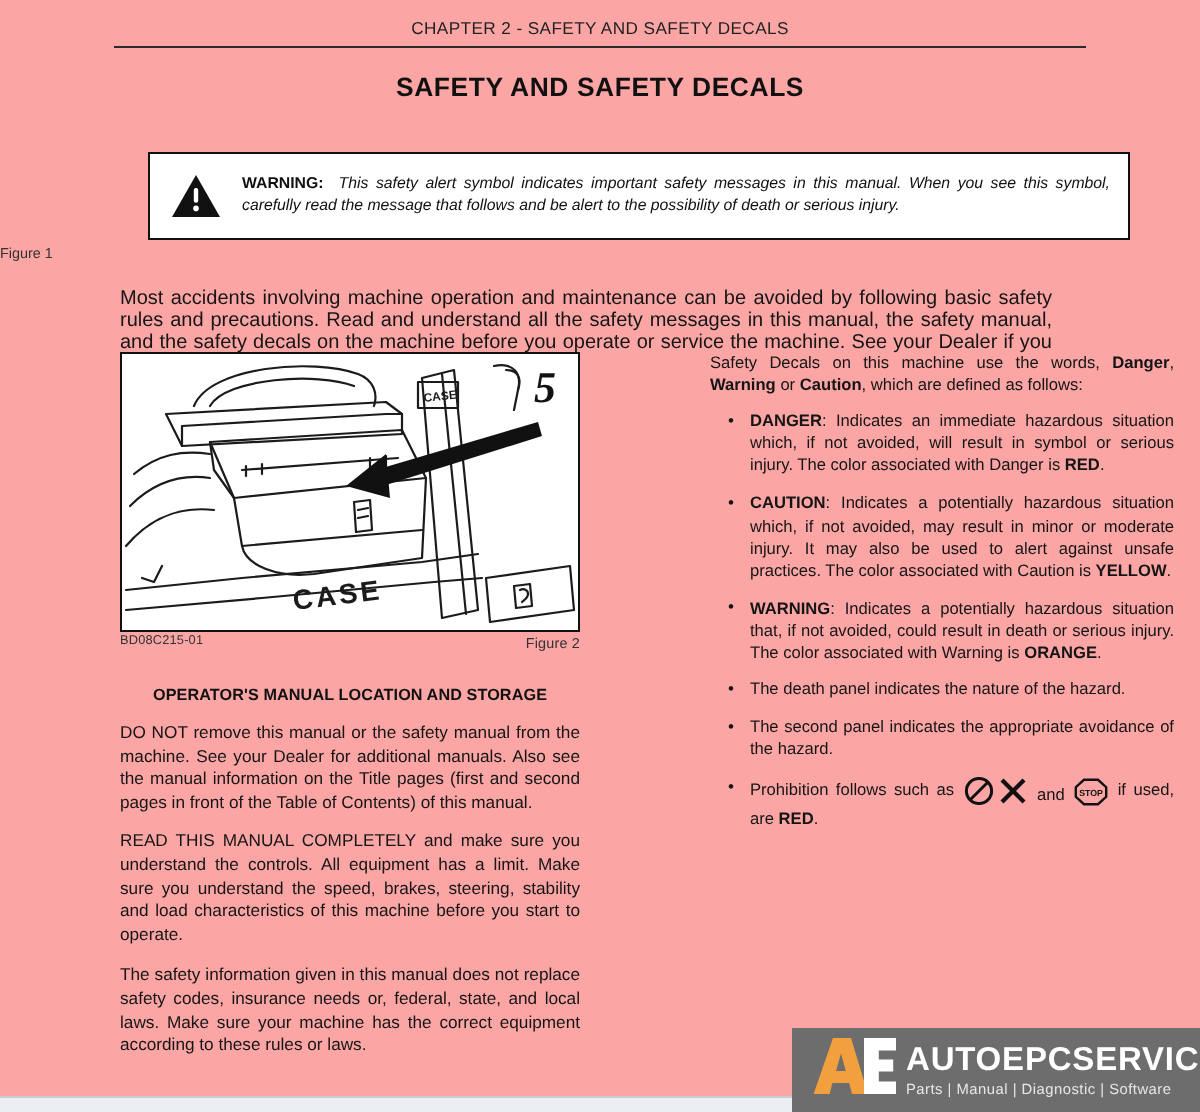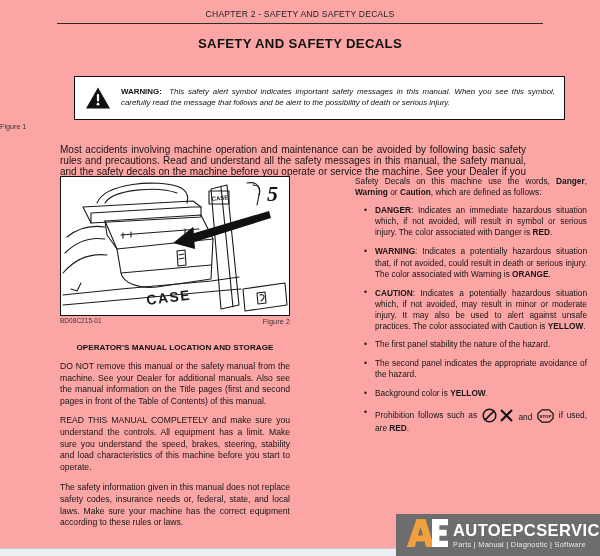--- a/index.html
+++ b/index.html
@@ -288,37 +288,34 @@
 
     <div class="body-p">
       <span>Safety Decals on this machine use the words, </span><b>Danger</b><span>, </span><b>Warning</b><span> or </span><b>Caution</b><span>, which are defined as follows:</span>
     </div>
 
     <ul class="bullets">
       <li>
         <b>DANGER</b><span>: Indicates an immediate hazardous situation which, if not avoided, will result in symbol or serious injury. The color associated with Danger is </span><b>RED</b><span>.</span>
       </li>
       <li>
+        <b>CAUTION</b><span>: Indicates a potentially hazardous situation which, if not avoided, may result in minor or moderate injury. It may also be used to alert against unsafe practices. The color associated with Caution is </span><b>YELLOW</b><span>.</span>
+      </li>
+      <li>
         <b>WARNING</b><span>: Indicates a potentially hazardous situation that, if not avoided, could result in death or serious injury. The color associated with Warning is </span><b>ORANGE</b><span>.</span>
       </li>
-      <li>
-        <b>CAUTION</b><span>: Indicates a potentially hazardous situation which, if not avoided, may result in minor or moderate injury. It may also be used to alert against unsafe practices. The color associated with Caution is </span><b>YELLOW</b><span>.</span>
-      </li>
     </ul>
 
 
     <ul class="bullets">
       <li>
-        <span>The first panel stability the nature of the hazard.</span>
+        <span>The death panel indicates the nature of the hazard.</span>
       </li>
       <li>
         <span>The second panel indicates the appropriate avoidance of the hazard.</span>
-      </li>
-      <li>
-        <span>Background color is </span><b>YELLOW</b><span>.</span>
       </li>
       <li>
         <span>Prohibition follows such as </span><span class="sym-row"><span><svg width="15" height="15" viewBox="0 0 15 15" aria-hidden="true">
                 <circle cx="7.5" cy="7.5" r="6.3" fill="none" stroke="#111" stroke-width="1.5"></circle>
                 <line x1="3.1" y1="11.9" x2="11.9" y2="3.1" stroke="#111" stroke-width="1.5"></line>
               </svg></span><span><svg width="15" height="15" viewBox="0 0 15 15" aria-hidden="true">
                 <line x1="2" y1="2" x2="13" y2="13" stroke="#111" stroke-width="2.1"></line>
                 <line x1="13" y1="2" x2="2" y2="13" stroke="#111" stroke-width="2.1"></line>
               </svg></span><span> and </span><span><svg width="17" height="14" viewBox="0 0 17 14" aria-hidden="true">
                 <polygon points="5,0.9 12,0.9 16.1,4.6 16.1,9.4 12,13.1 5,13.1 0.9,9.4 0.9,4.6" fill="none" stroke="#111" stroke-width="1.2"></polygon>

